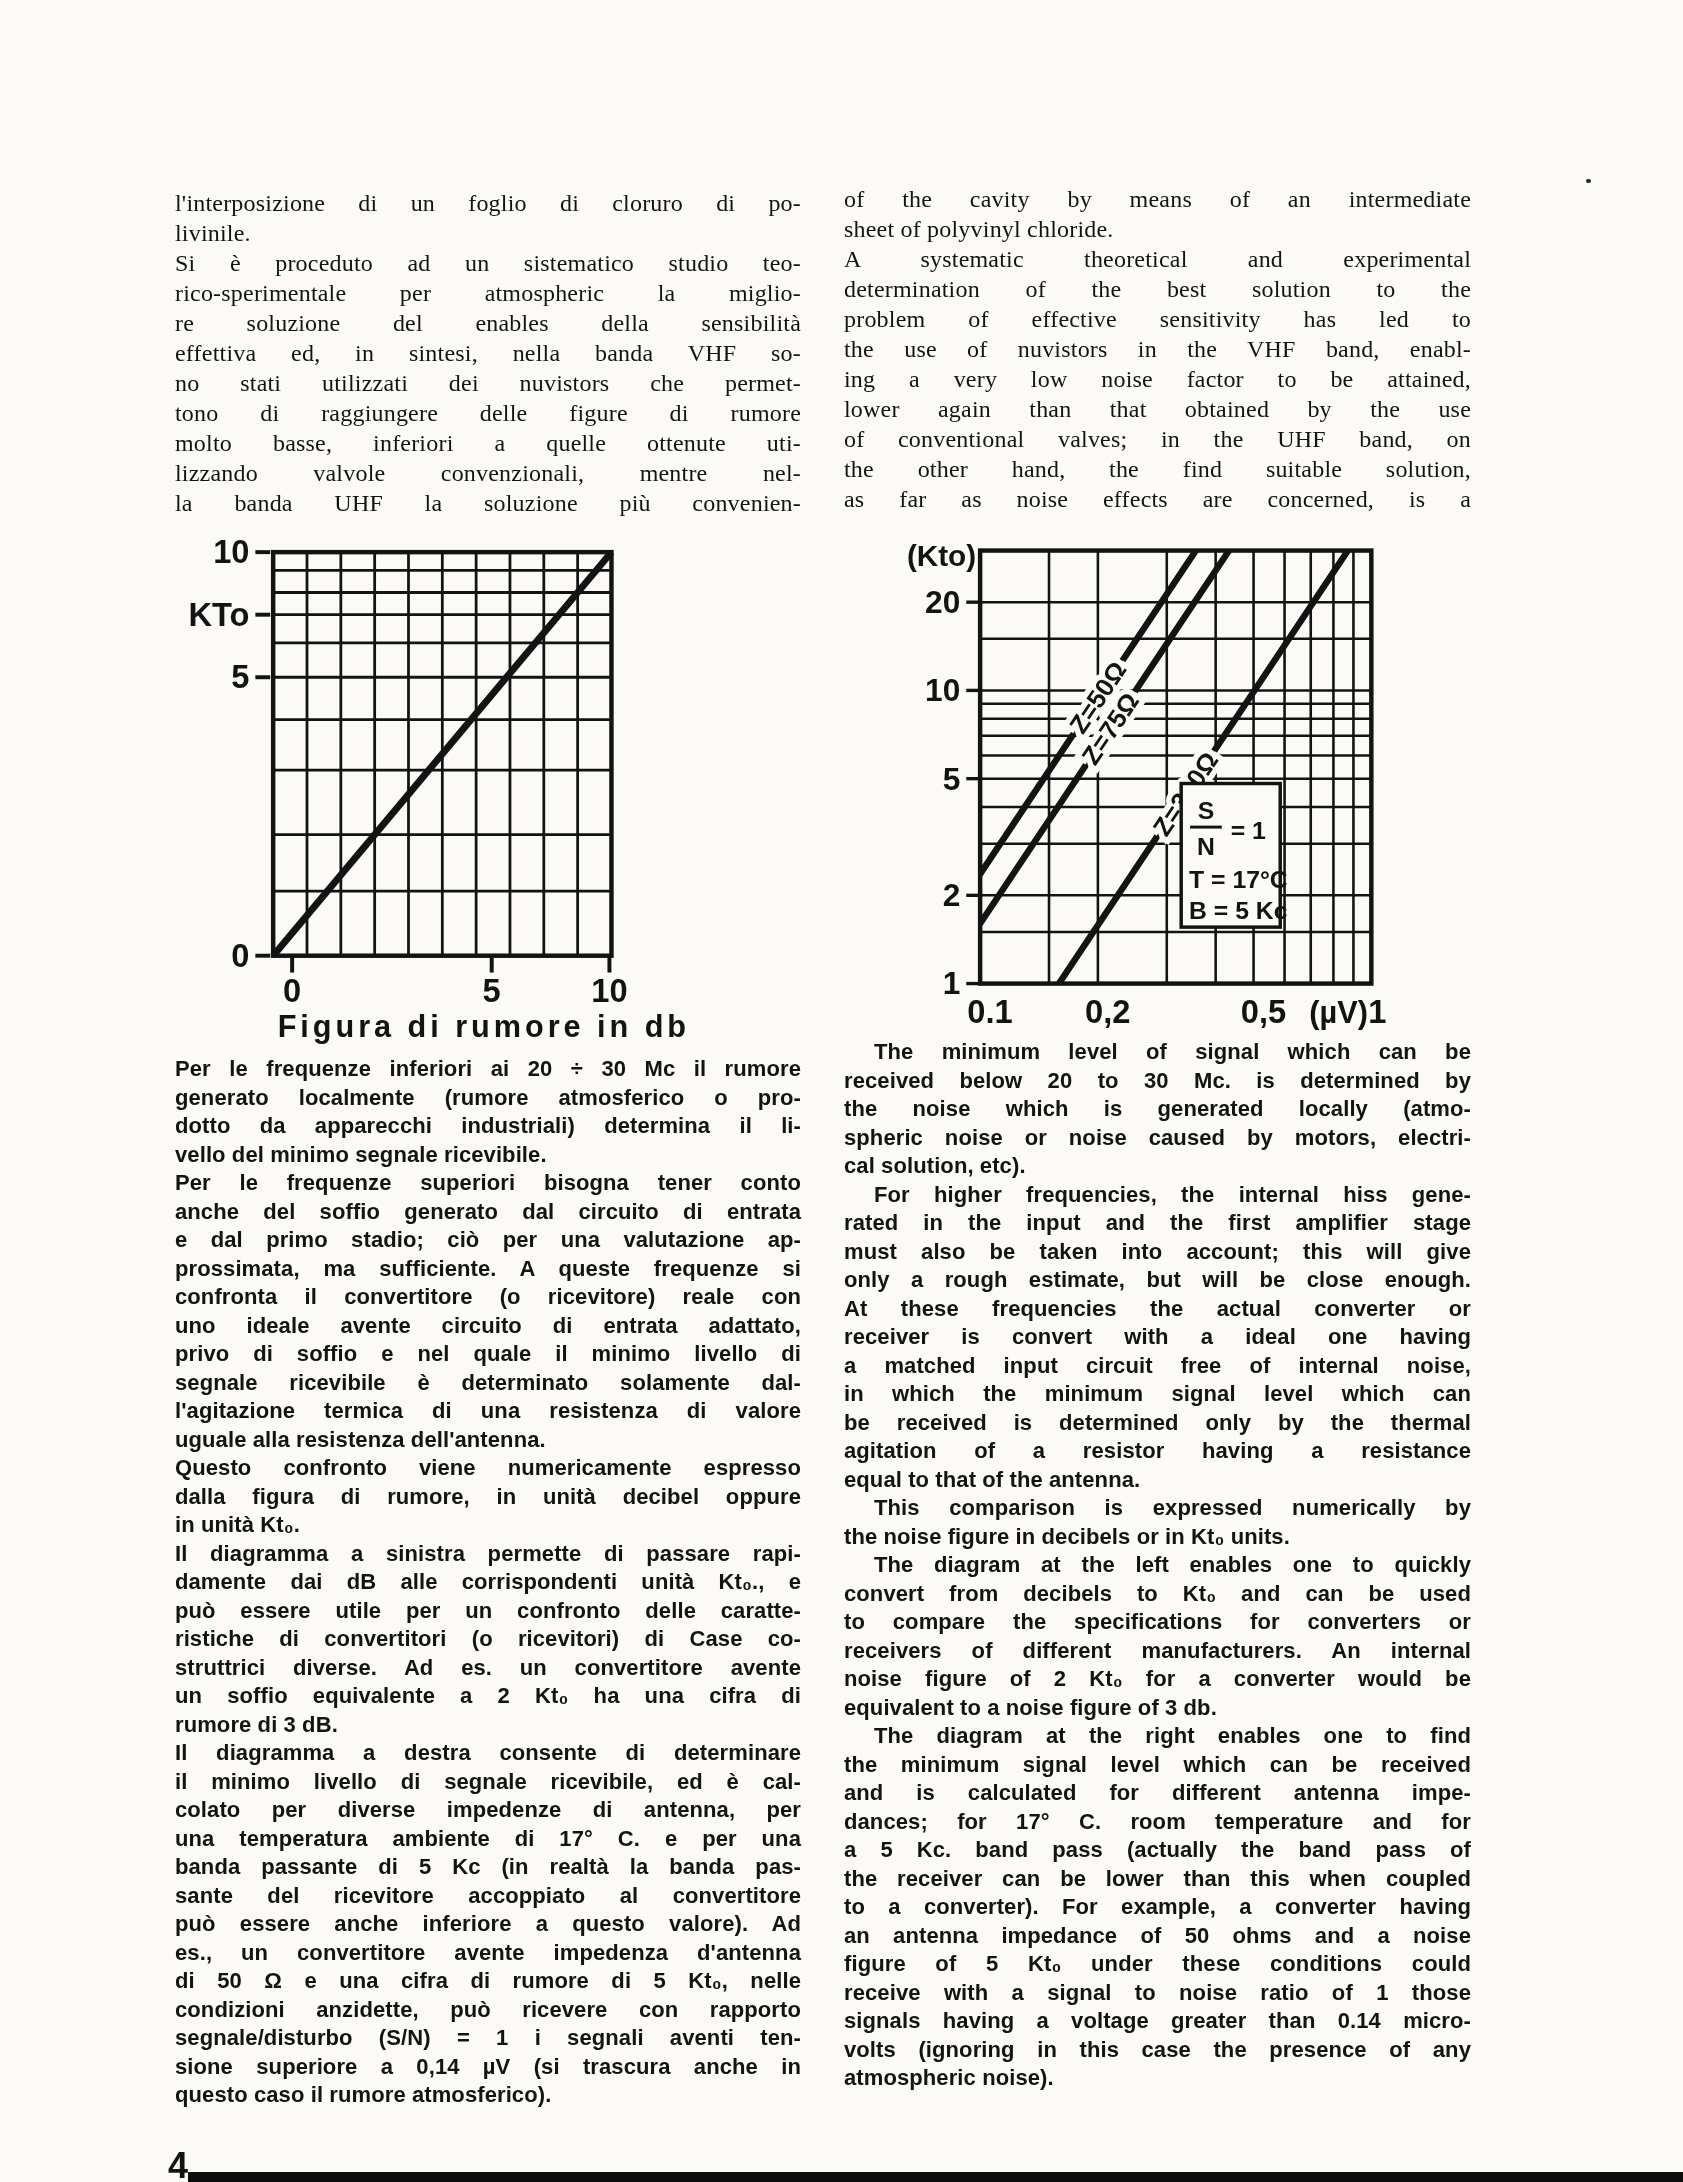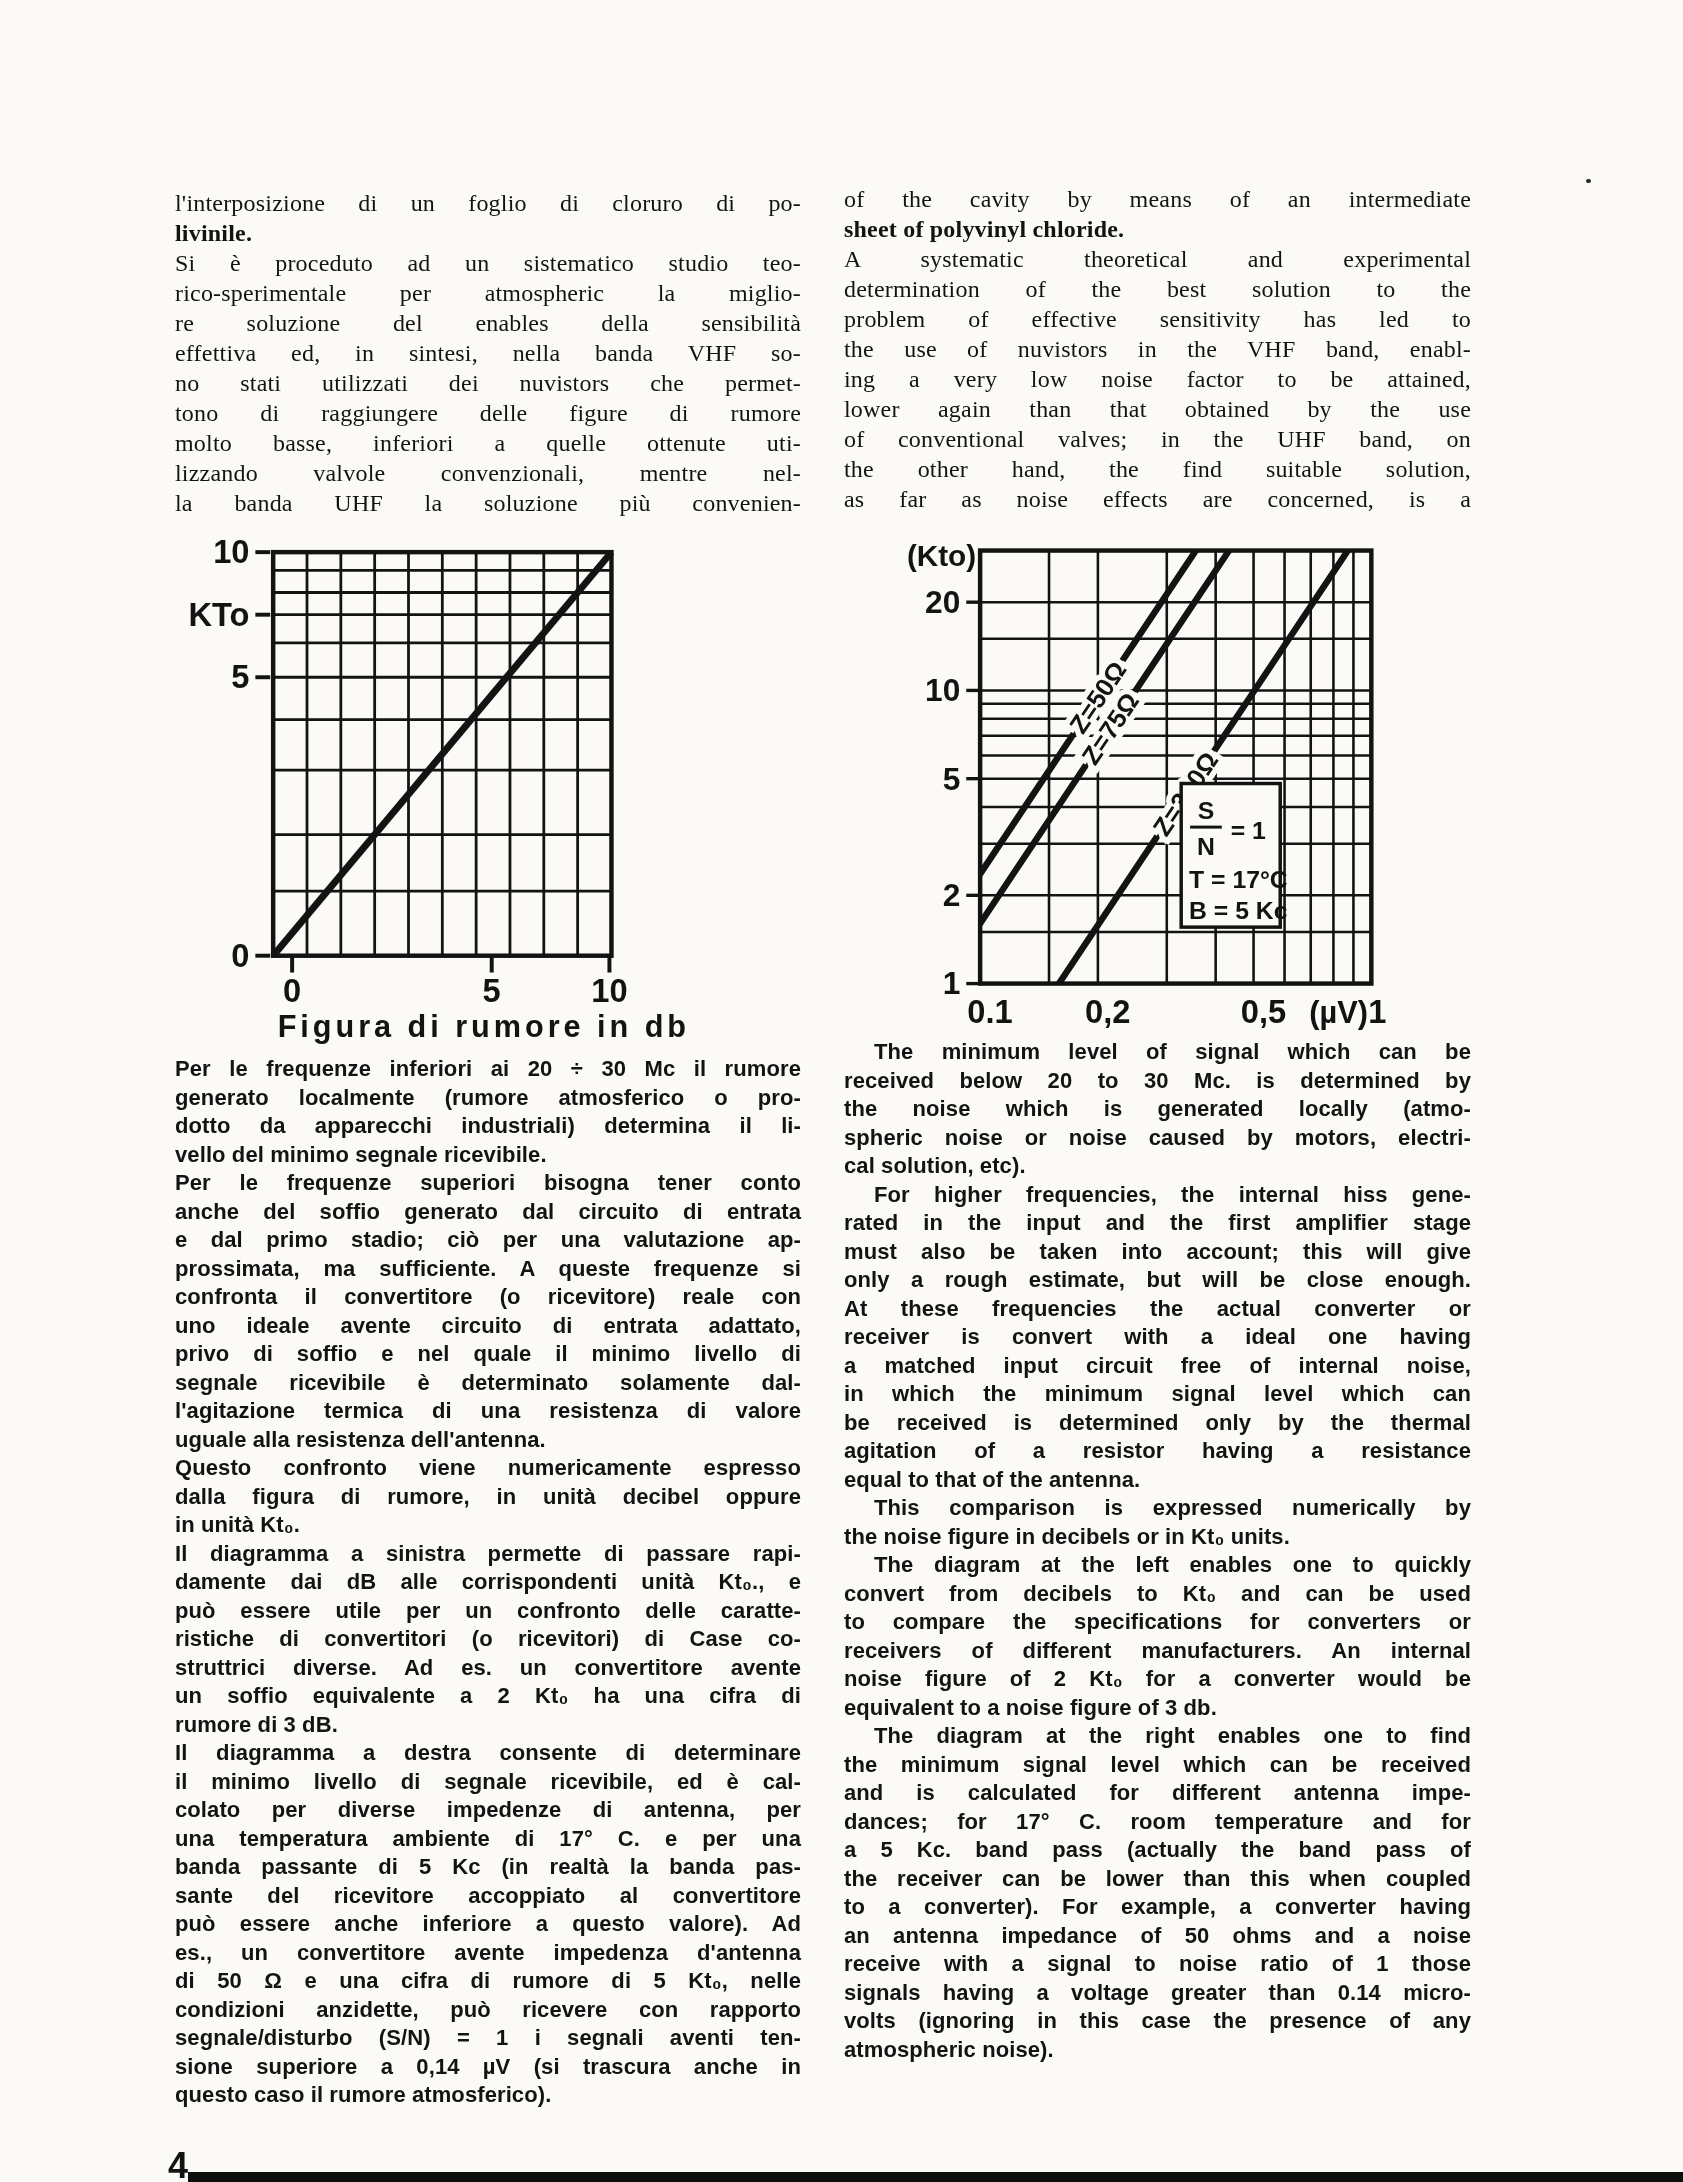--- a/index.html
+++ b/index.html
@@ -1,20 +1,20 @@
 <!DOCTYPE html>
 <html><head>
 <meta charset="utf-8">
 <style>
   html,body{margin:0;padding:0;background:#888;}
   .page{position:relative;width:1683px;height:2182px;background:#fbfaf6;overflow:hidden;
         font-family:"Liberation Serif",serif;color:#131313;padding-left:16px;}
   .col{position:absolute;}
   .par .line{text-align:justify;text-align-last:justify;white-space:nowrap;}
-  .par .line.end{text-align-last:left;font-weight:bold;}
+  .par .line.end{text-align-last:left;}
   .par .line.ind{text-indent:30px;}
   .serif-par .line{font:24px/30px "Liberation Serif","DejaVu Serif",serif;letter-spacing:0.2px;}
   .sans-par .line{font:700 22px/28.5px "Liberation Sans","DejaVu Sans",sans-serif;letter-spacing:0.1px;}
   svg{position:absolute;overflow:visible;}
   svg text{fill:#131313;}
   .ctext{font-family:"Liberation Sans","DejaVu Sans",sans-serif;font-weight:700;}
   .pagenum{position:absolute;left:168px;top:2148px;font:700 36px/36px "Liberation Sans",sans-serif;}
   .botbar{position:absolute;left:188px;top:2172px;width:1495px;height:10px;background:#0d0d0d;}
   .speck{position:absolute;left:1586px;top:179px;width:5px;height:4px;background:#2a2a2a;border-radius:2px;}
 </style>
@@ -220,20 +220,21 @@
       <div class="line">noise figure of 2 Kt₀ for a converter would be</div>
       <div class="line end">equivalent to a noise figure of 3 db.</div>
       <div class="line ind">The diagram at the right enables one to find</div>
       <div class="line">the minimum signal level which can be received</div>
       <div class="line">and is calculated for different antenna impe-</div>
       <div class="line">dances; for 17° C. room temperature and for</div>
       <div class="line">a 5 Kc. band pass (actually the band pass of</div>
       <div class="line">the receiver can be lower than this when coupled</div>
       <div class="line">to a converter). For example, a converter having</div>
       <div class="line">an antenna impedance of 50 ohms and a noise</div>
+      <div class="line">figure of 5 Kt₀ under these conditions could</div>
       <div class="line">receive with a signal to noise ratio of 1 those</div>
       <div class="line">signals having a voltage greater than 0.14 micro-</div>
       <div class="line">volts (ignoring in this case the presence of any</div>
       <div class="line end">atmospheric noise).</div>
     </div>
 
   <div class="pagenum">4</div>
   <div class="botbar"></div>
   <div class="speck"></div>
 </div>

